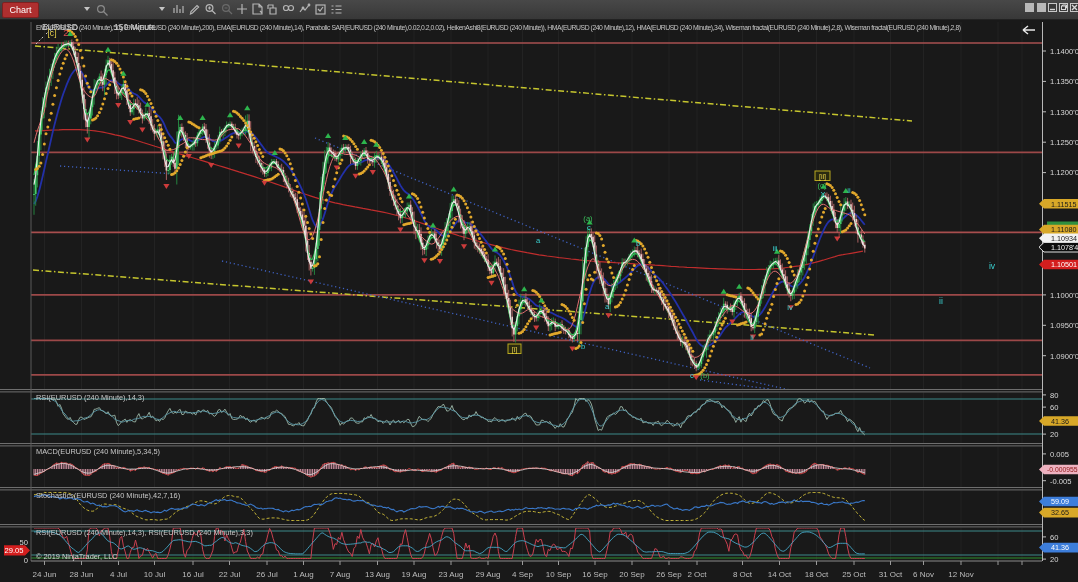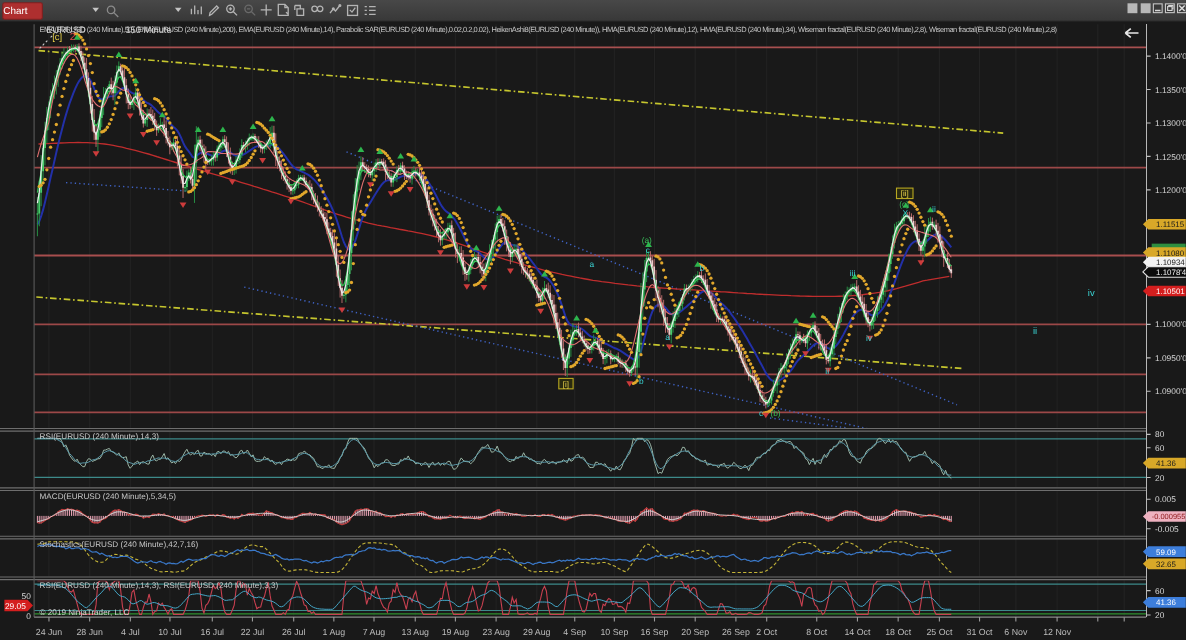--- a/index.html
+++ b/index.html
@@ -1,16 +1,16 @@
 <!DOCTYPE html>
 <html><head><meta charset="utf-8"><style>
 html,body{margin:0;padding:0;background:#191919;width:1078px;height:582px;overflow:hidden}
 *{font-family:"Liberation Sans",sans-serif;box-sizing:border-box}
 #toolbar{position:absolute;left:0;top:0;width:1078px;height:20px;background:linear-gradient(#484848,#383838);border-bottom:1px solid #222}
-#tab{position:absolute;left:2px;top:2px;width:37px;height:16px;background:#ae2f2f;border:1px solid #7e2020;border-radius:2px;color:#fff;font-size:9px;text-align:left;line-height:15px}
+#tab{position:absolute;left:2px;top:2px;width:37px;height:16px;background:#ae2f2f;border:1px solid #7e2020;border-radius:2px;color:#fff;font-size:9px;text-align:center;line-height:15px}
 .tbt{position:absolute;top:22px;color:#cfcfcf;font-size:8.5px}
 .chev{position:absolute;top:7px;width:0;height:0;border-left:3.5px solid transparent;border-right:3.5px solid transparent;border-top:4.5px solid #c4c4c4}
 .wbtn{position:absolute;top:3px;width:9px;height:9px}
 </style></head>
 <body>
 <div style="position:absolute;left:0;top:0"><svg width="1078" height="582" viewBox="0 0 1078 582" shape-rendering="auto">
       <rect x="0" y="0" width="1078" height="582" fill="#191919"></rect>
       <line x1="44.5" y1="22" x2="44.5" y2="560" stroke="#232323" stroke-width="1"></line>
       <line x1="81.5" y1="22" x2="81.5" y2="560" stroke="#232323" stroke-width="1"></line>
       <line x1="118.5" y1="22" x2="118.5" y2="560" stroke="#232323" stroke-width="1"></line>

